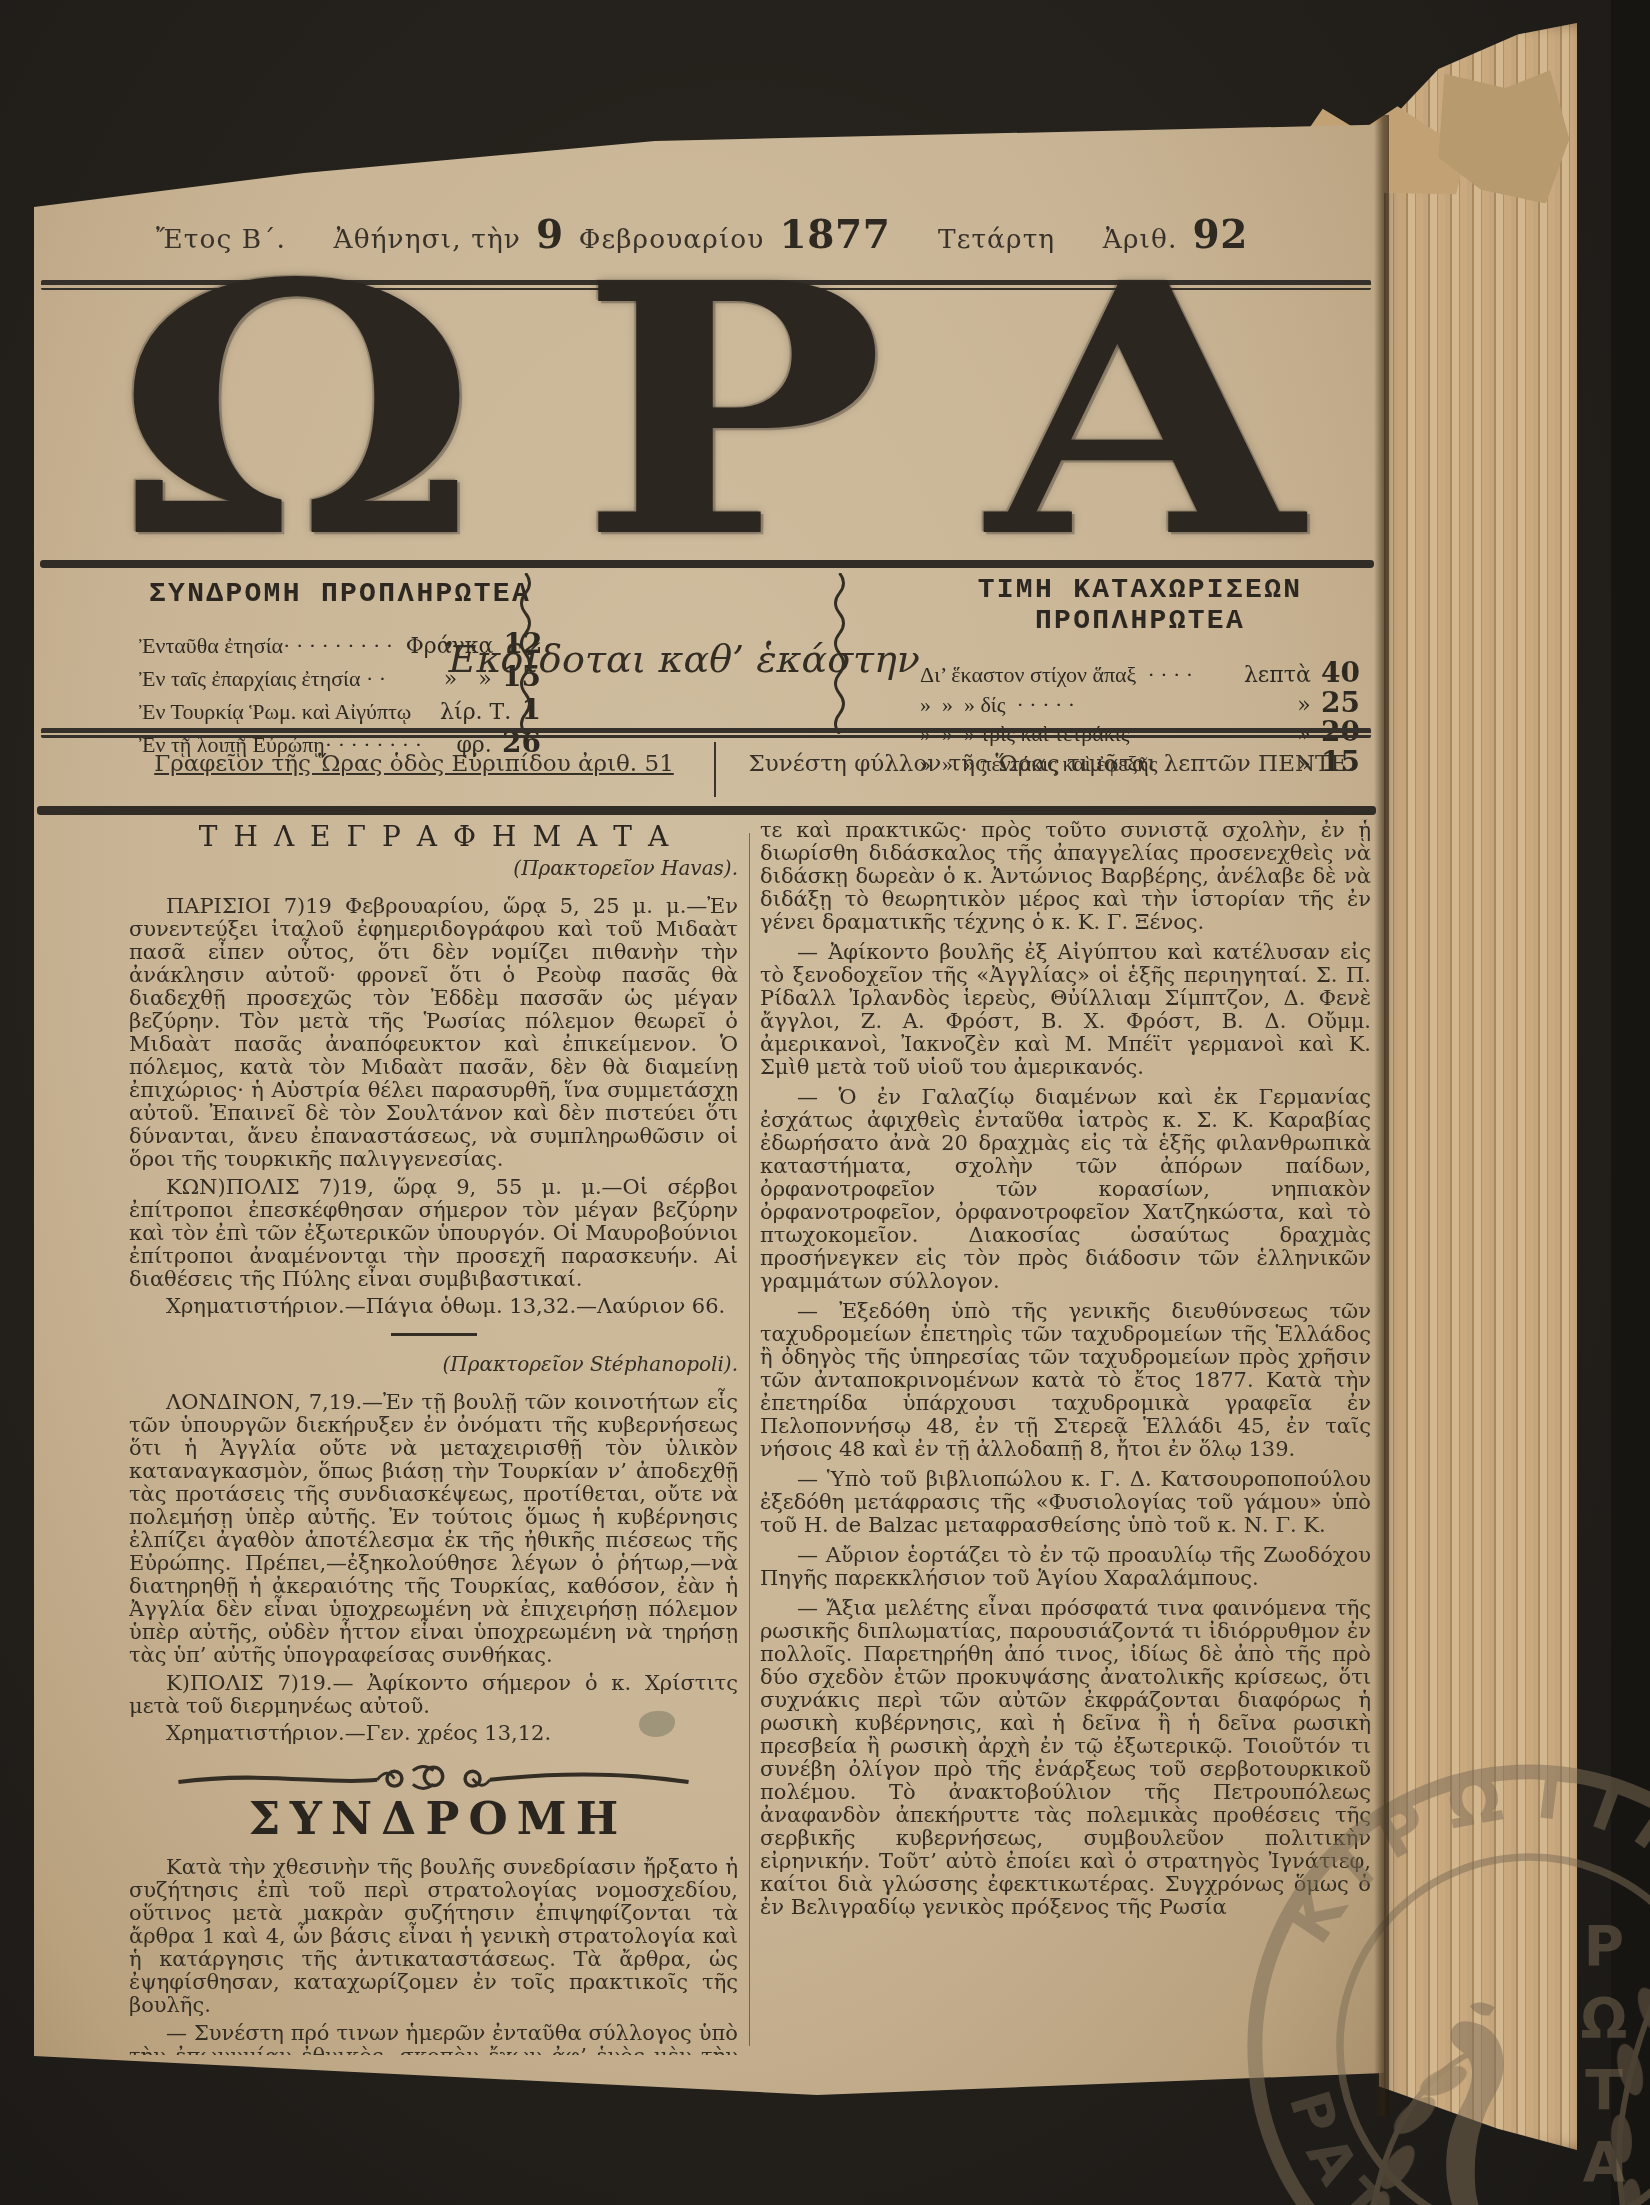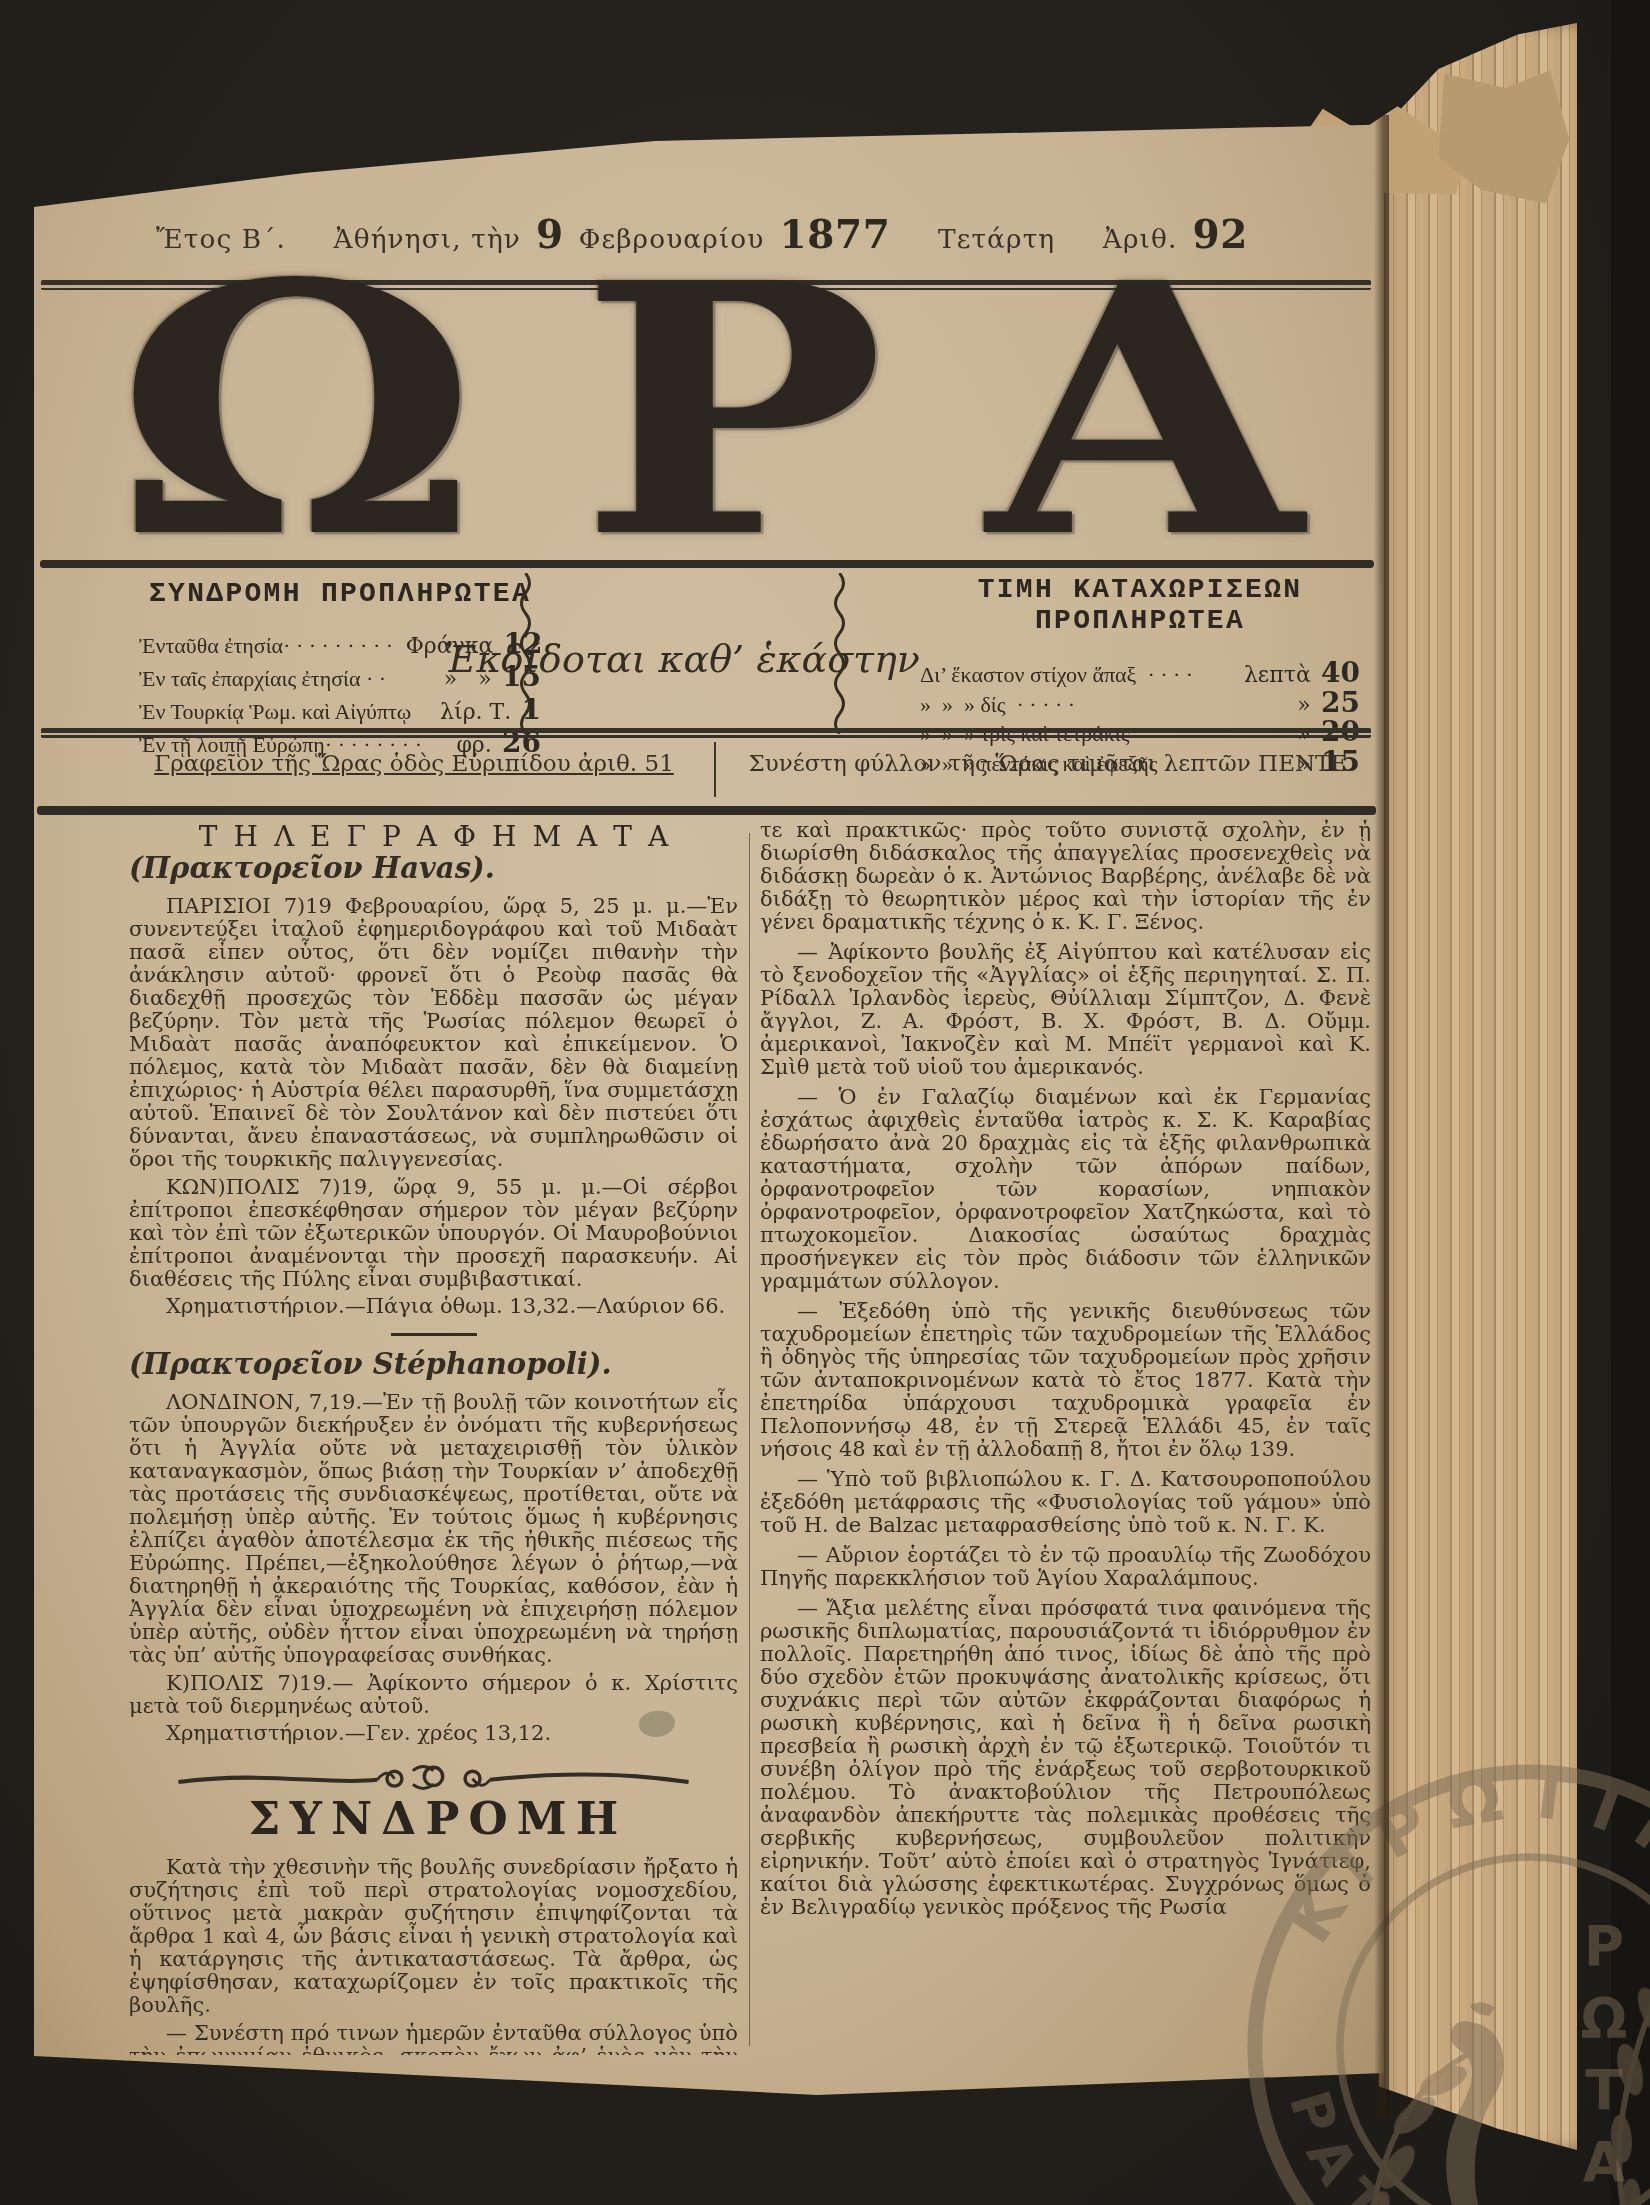--- a/index.html
+++ b/index.html
@@ -42,21 +42,21 @@
   .motto{font-style:italic;font-size:38px;color:#332d24;white-space:nowrap;}
   .squiggle{width:15px;height:161px;}
   .addr{font-size:23px;color:#363027;text-align:center;white-space:nowrap;}
   .vline{width:1.7px;background:#3a342b;}
   
   .col{font-size:21px;line-height:23px;text-align:justify;color:#332d23;overflow:hidden;}
   .col p{margin:0 0 4.6px 0;text-indent:37px;}
   .col-right p{margin:0 0 7px 0;}
   .col-right p:first-child{text-indent:0;}
   .h-tel{font-size:28px;letter-spacing:16px;text-align:center;text-indent:16px;margin:0 0 9.2px 0;color:#2c2720;}
-  .h-sub{font-style:italic;font-size:29px;text-align:left;margin:0 0 15px 0;text-indent:0;font-weight:bold;}
+  .h-sub{font-style:italic;font-size:20px;text-align:right;margin:0 0 15px 0;text-indent:0;}
   .h-news{font-weight:bold;font-size:45px;letter-spacing:9.2px;text-align:center;text-indent:9.2px;margin:10.3px 0 26.4px 0;color:#2a251e;}
   .mini-divider{width:86px;height:2.9px;background:#332d24;margin:15px auto 17px auto;}
   .ornament{display:block;margin:14px auto 5.7px auto;}
   .colrule{width:1.1px;background:rgba(58,50,38,.6);}
   .smudge{width:36px;height:26.4px;background:#979076;border-radius:50% 40% 55% 45%;opacity:.85;filter:blur(0.6px);}
   
   .stamp{position:absolute;left:1225px;top:1742px;width:609px;height:609px;opacity:.52;}
   .stamp-side{position:absolute;left:1572px;top:1914px;writing-mode:vertical-rl;text-orientation:upright;
               font-size:55px;font-weight:bold;color:#7d6d55;opacity:.5;letter-spacing:8px;font-family:"DejaVu Sans","Liberation Sans",sans-serif;}
   .darkband{position:absolute;right:0;top:0;width:40px;height:100%;background:#171512;}

